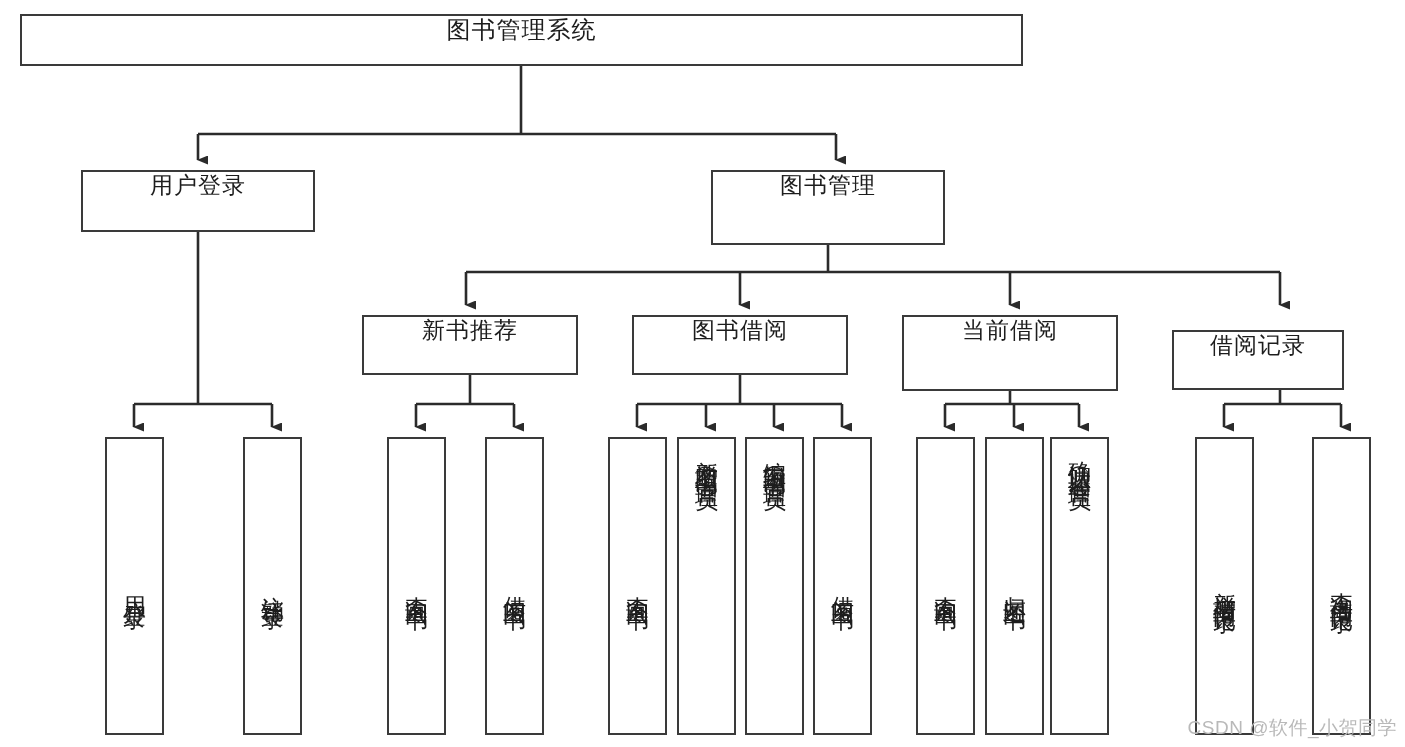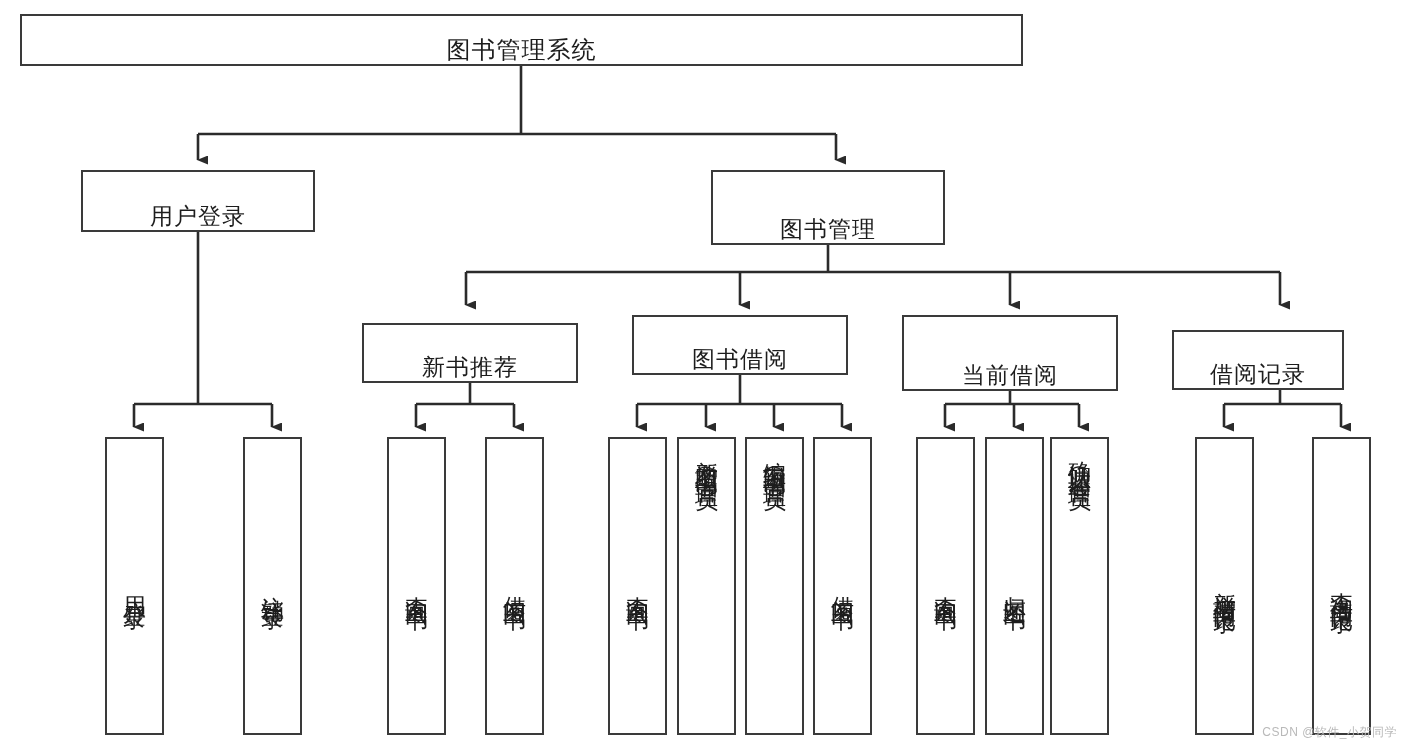--- a/index.html
+++ b/index.html
@@ -25,21 +25,21 @@
     width: 1405px;
     height: 747px;
     pointer-events: none;
   }
   .node {
     position: absolute;
     box-sizing: border-box;
     background: #ffffff;
     border: 2px solid #3a3a3a;
     display: flex;
-    align-items: flex-end;
+    align-items: flex-start;
     justify-content: center;
     color: #1d1d1d;
   }
   .node-label {
     display: block;
     text-align: center;
     line-height: 1.18;
     white-space: pre;
   }
   
@@ -66,21 +66,21 @@
   }
   
   .node.vert.center-text {
     align-items: center;
     padding-top: 0;
   }
   #watermark {
     position: absolute;
     right: 8px;
     bottom: 6px;
-    font-size: 12px;
+    font-size: 19px;
     color: #b9b9b9;
     letter-spacing: 0.5px;
     white-space: nowrap;
     user-select: none;
     margin-top: 34px;
   }
 </style>
 </head>
 <body>
 
@@ -140,21 +140,21 @@
     <span class="node-label">图书管理系统</span>
   </div>
 
   <div class="node horiz" style="left:81px; top:170px; width:234px; height:62px;">
     <span class="node-label">用户登录</span>
   </div>
   <div class="node horiz" style="left:711px; top:170px; width:234px; height:75px;">
     <span class="node-label">图书管理</span>
   </div>
 
-  <div class="node horiz" style="left:362px; top:315px; width:216px; height:60px;margin-top:8px;">
+  <div class="node horiz" style="left:362px; top:315px; width:216px; height:60px;">
     <span class="node-label">新书推荐</span>
   </div>
   <div class="node horiz" style="left:632px; top:315px; width:216px; height:60px;">
     <span class="node-label">图书借阅</span>
   </div>
   <div class="node horiz" style="left:902px; top:315px; width:216px; height:76px;">
     <span class="node-label">当前借阅</span>
   </div>
   <div class="node horiz" style="left:1172px; top:330px; width:172px; height:60px;">
     <span class="node-label">借阅记录</span>

